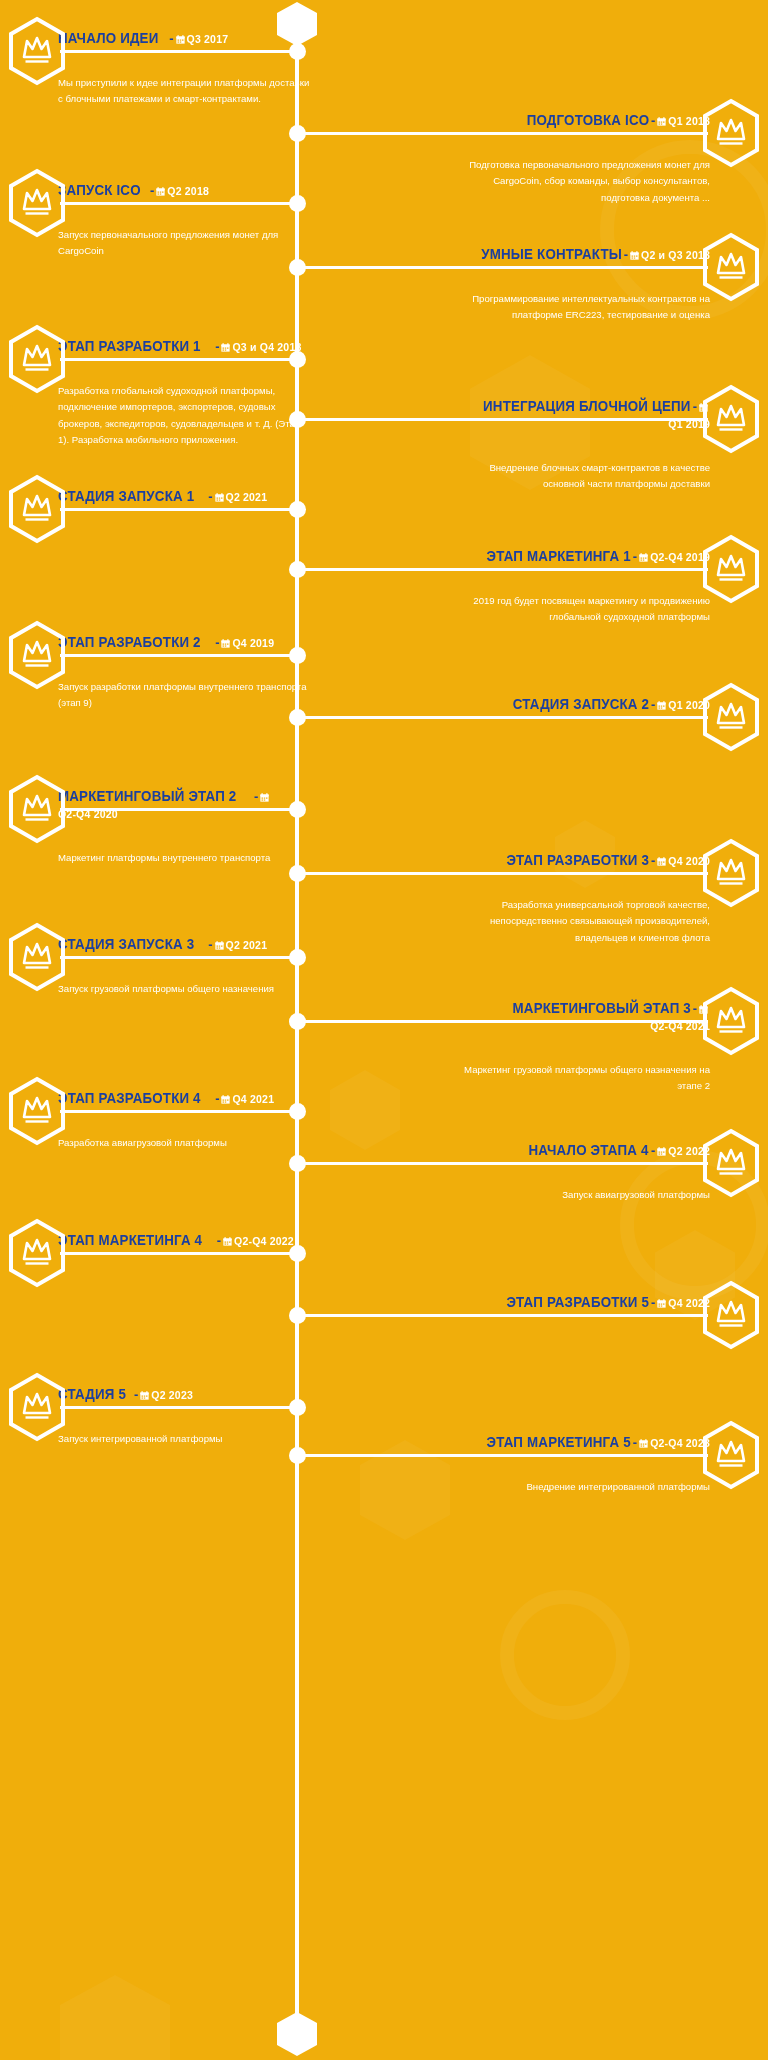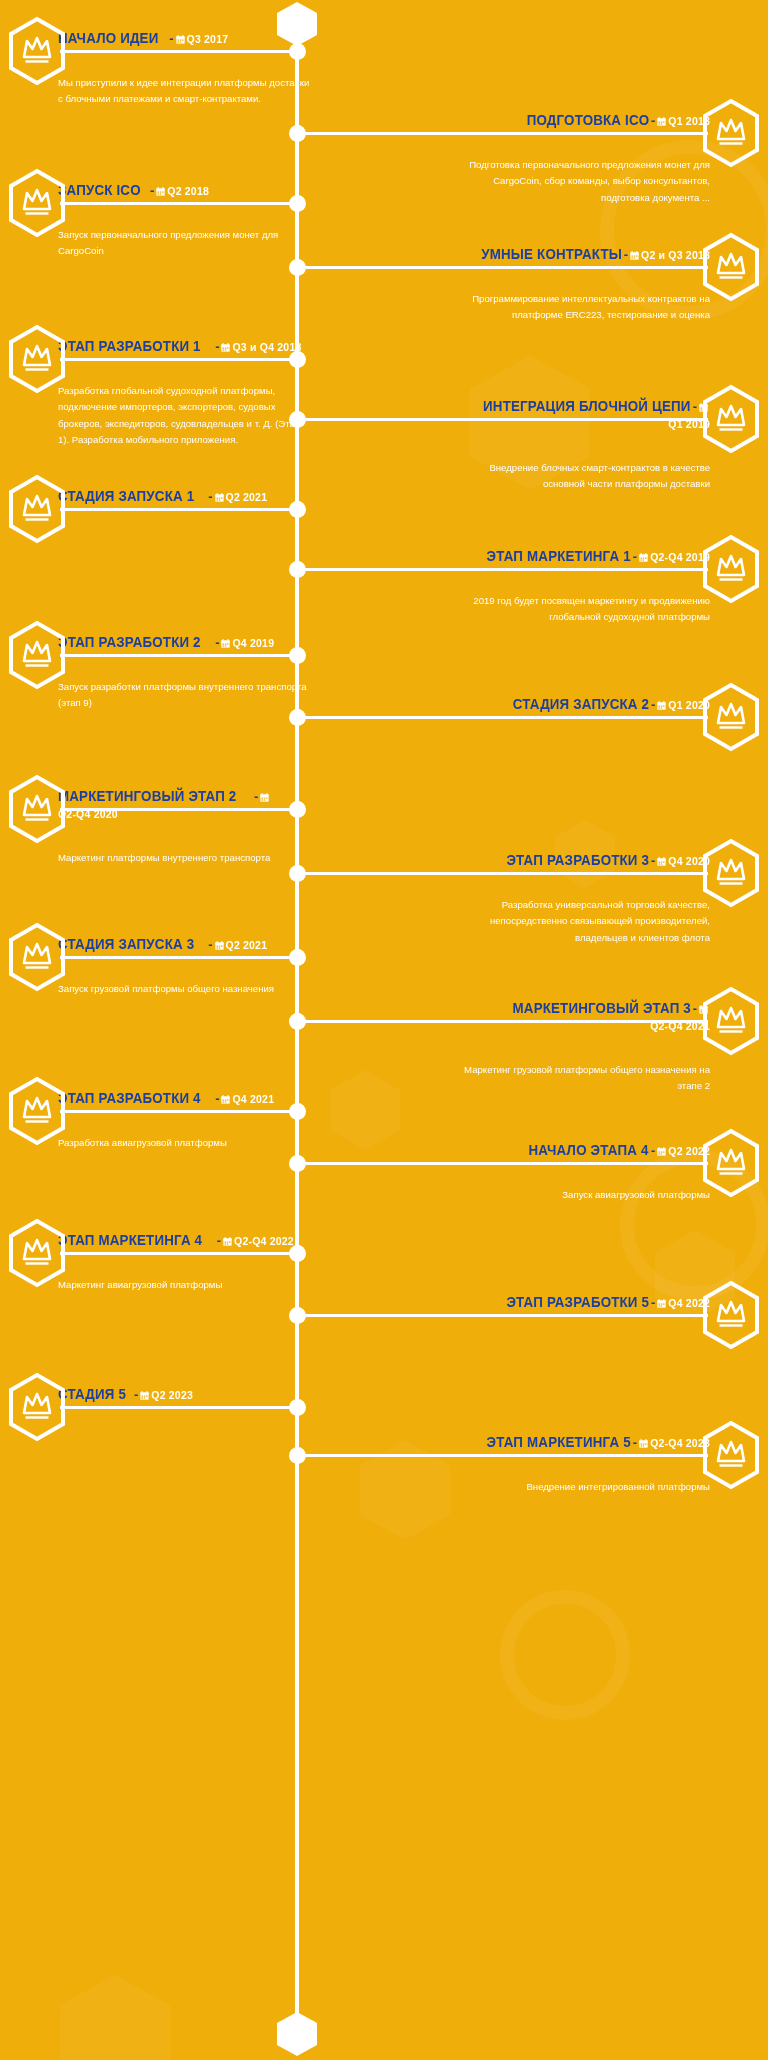--- a/index.html
+++ b/index.html
@@ -647,21 +647,20 @@
   <rect x="0.5" y="2" width="11" height="2.6" fill="#ffffff"></rect>
   <rect x="2" y="0.2" width="1.6" height="2.6" fill="#ffffff"></rect>
   <rect x="8.4" y="0.2" width="1.6" height="2.6" fill="#ffffff"></rect>
   <rect x="2" y="6" width="2" height="1.6" fill="#F0AE0B"></rect>
   <rect x="5" y="6" width="2" height="1.6" fill="#F0AE0B"></rect>
   <rect x="8" y="6" width="2" height="1.6" fill="#F0AE0B"></rect>
   <rect x="2" y="8.6" width="2" height="1.6" fill="#F0AE0B"></rect>
   <rect x="5" y="8.6" width="2" height="1.6" fill="#F0AE0B"></rect>
 </svg></span><span class="date">Q2-Q4 2022</span>
         </div>
-        <div class="body">Маркетинг авиагрузовой платформы</div>
       </div>
     </div>
     </div>
     <div class="row row-right" style="top: 1280px;">
     <div class="entry">
       <div class="hex">
           <svg viewBox="0 0 62 70" aria-hidden="true">
   <polygon points="31,3 57,18 57,52 31,67 5,52 5,18" fill="none" stroke="#ffffff" stroke-width="4"></polygon>
   <path d="M18 41 L21 25 L26.5 33 L31 22 L35.5 33 L41 25 L44 41 Z" fill="none" stroke="#ffffff" stroke-width="2.6" stroke-linejoin="round"></path>
   <line x1="19.5" y1="45.5" x2="42.5" y2="45.5" stroke="#ffffff" stroke-width="2.4"></line>
@@ -704,20 +703,21 @@
   <rect x="0.5" y="2" width="11" height="2.6" fill="#ffffff"></rect>
   <rect x="2" y="0.2" width="1.6" height="2.6" fill="#ffffff"></rect>
   <rect x="8.4" y="0.2" width="1.6" height="2.6" fill="#ffffff"></rect>
   <rect x="2" y="6" width="2" height="1.6" fill="#F0AE0B"></rect>
   <rect x="5" y="6" width="2" height="1.6" fill="#F0AE0B"></rect>
   <rect x="8" y="6" width="2" height="1.6" fill="#F0AE0B"></rect>
   <rect x="2" y="8.6" width="2" height="1.6" fill="#F0AE0B"></rect>
   <rect x="5" y="8.6" width="2" height="1.6" fill="#F0AE0B"></rect>
 </svg></span><span class="date">Q2 2023</span>
         </div>
+        <div class="body">Запуск интегрированной платформы</div>
       </div>
     </div>
     </div>
     <div class="row row-right" style="top: 1420px;">
     <div class="entry">
       <div class="hex">
           <svg viewBox="0 0 62 70" aria-hidden="true">
   <polygon points="31,3 57,18 57,52 31,67 5,52 5,18" fill="none" stroke="#ffffff" stroke-width="4"></polygon>
   <path d="M18 41 L21 25 L26.5 33 L31 22 L35.5 33 L41 25 L44 41 Z" fill="none" stroke="#ffffff" stroke-width="2.6" stroke-linejoin="round"></path>
   <line x1="19.5" y1="45.5" x2="42.5" y2="45.5" stroke="#ffffff" stroke-width="2.4"></line>

